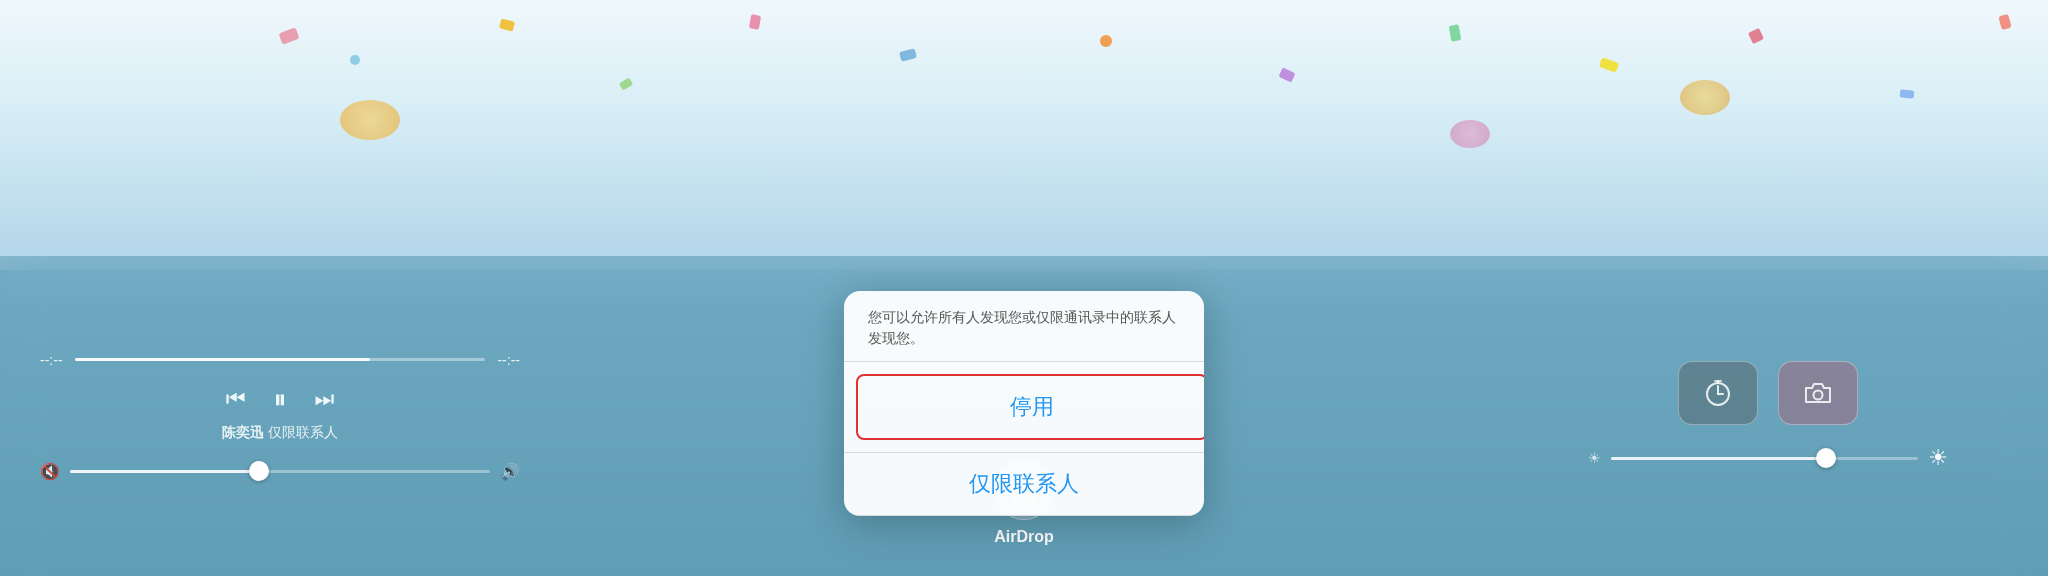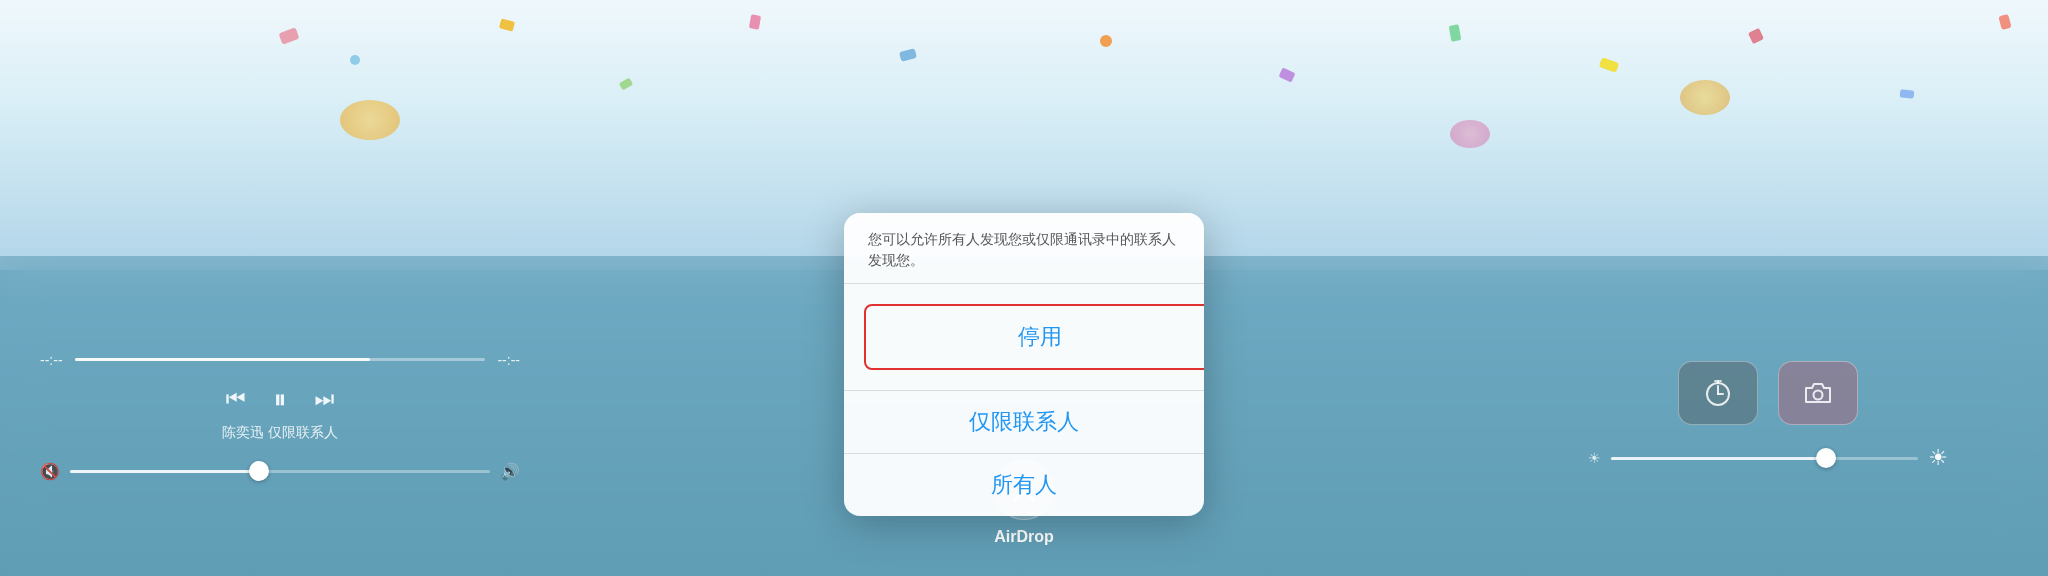--- a/index.html
+++ b/index.html
@@ -106,21 +106,21 @@
       line-height: 1;
     }
 
     .track-info {
       color: rgba(255,255,255,0.85);
       font-size: 14px;
       margin-top: 4px;
     }
 
     .track-info .artist {
-      font-weight: 400;
+      font-weight: 700;
     }
 
     .volume-bar {
       display: flex;
       align-items: center;
       width: 100%;
       gap: 10px;
       margin-top: 20px;
     }
 
@@ -301,21 +301,21 @@
       font-size: 22px;
       color: #2196F3;
       cursor: pointer;
       border: none;
       background: none;
       width: 100%;
     }
 
     .popup-option.selected {
       border: 2px solid #e03030;
-      margin: 20px;
+      margin: 12px;
       width: calc(100% - 8px);
       border-radius: 8px;
     }
   </style>
 </head>
 <body>
 
 <div class="top-bg">
 
   <div style="position:absolute;top:30px;left:280px;width:18px;height:12px;background:#e8a0b0;border-radius:3px;transform:rotate(-20deg);"></div>
@@ -420,17 +420,14 @@
     <p class="popup-desc">您可以允许所有人发现您或仅限通讯录中的联系人发现您。</p>
     <div class="popup-divider"></div>
     <button class="popup-option selected">
       <span>停用</span>
     </button>
     <div class="popup-divider"></div>
     <button class="popup-option">
       <span>仅限联系人</span>
     </button>
     <div class="popup-divider"></div>
-    <button class="popup-option">
-      <span>所有人</span>
-    </button>
   </div>
 </div>
 
 </body></html>

